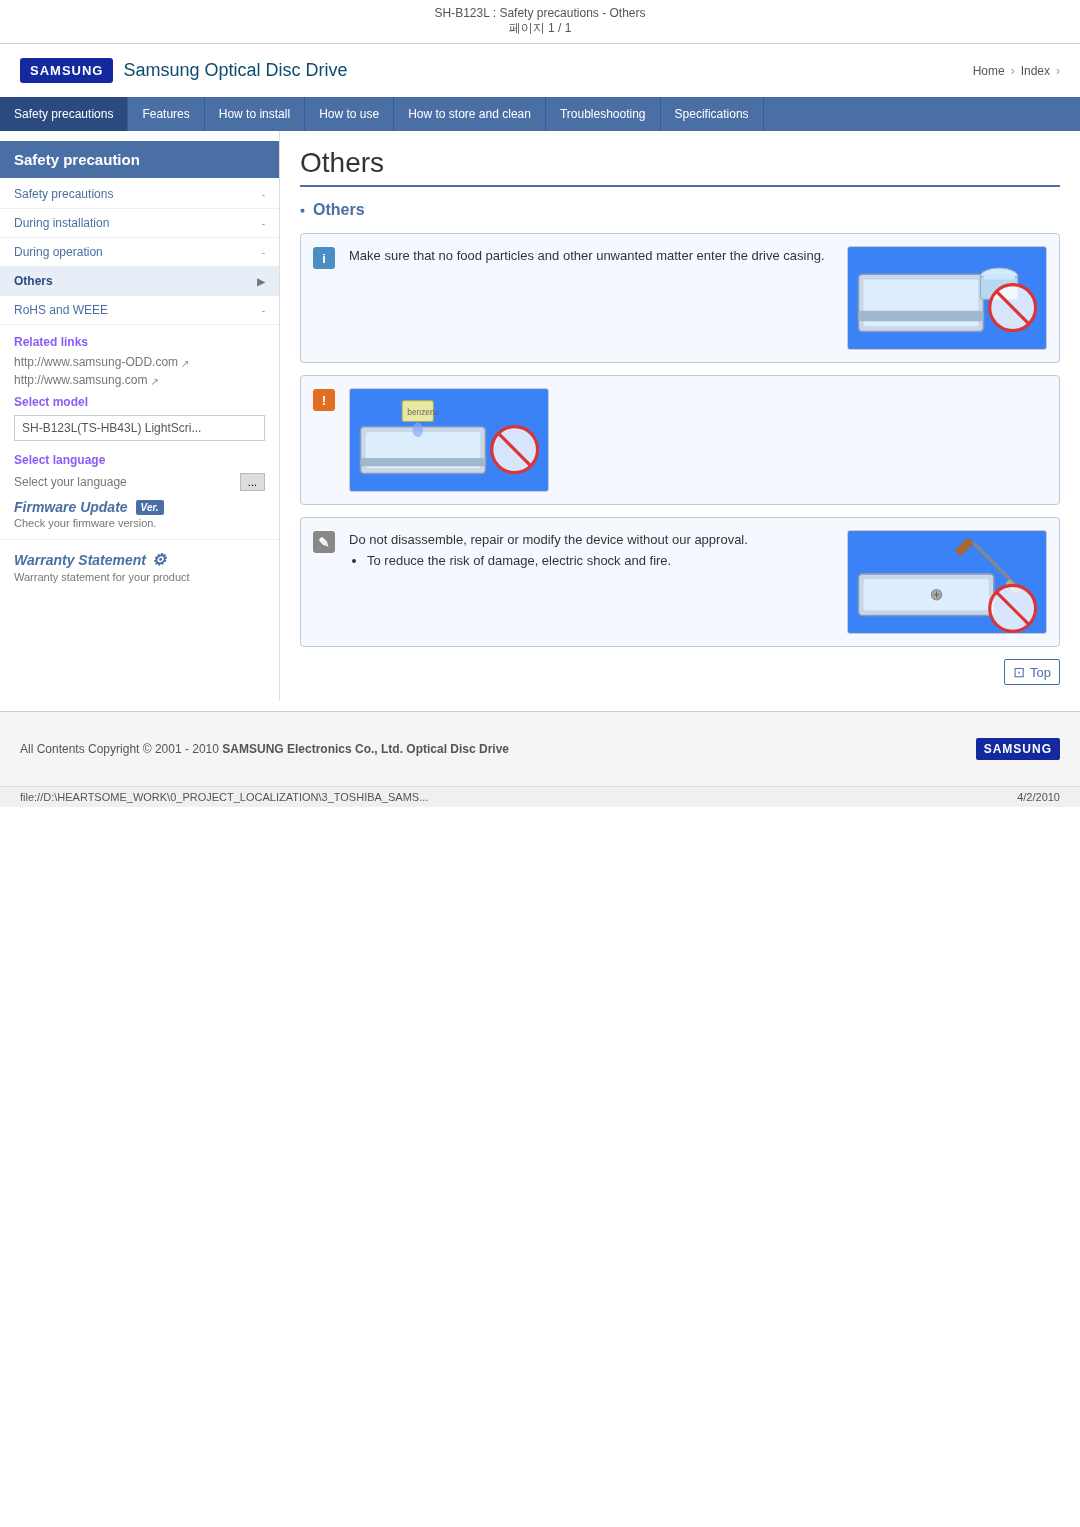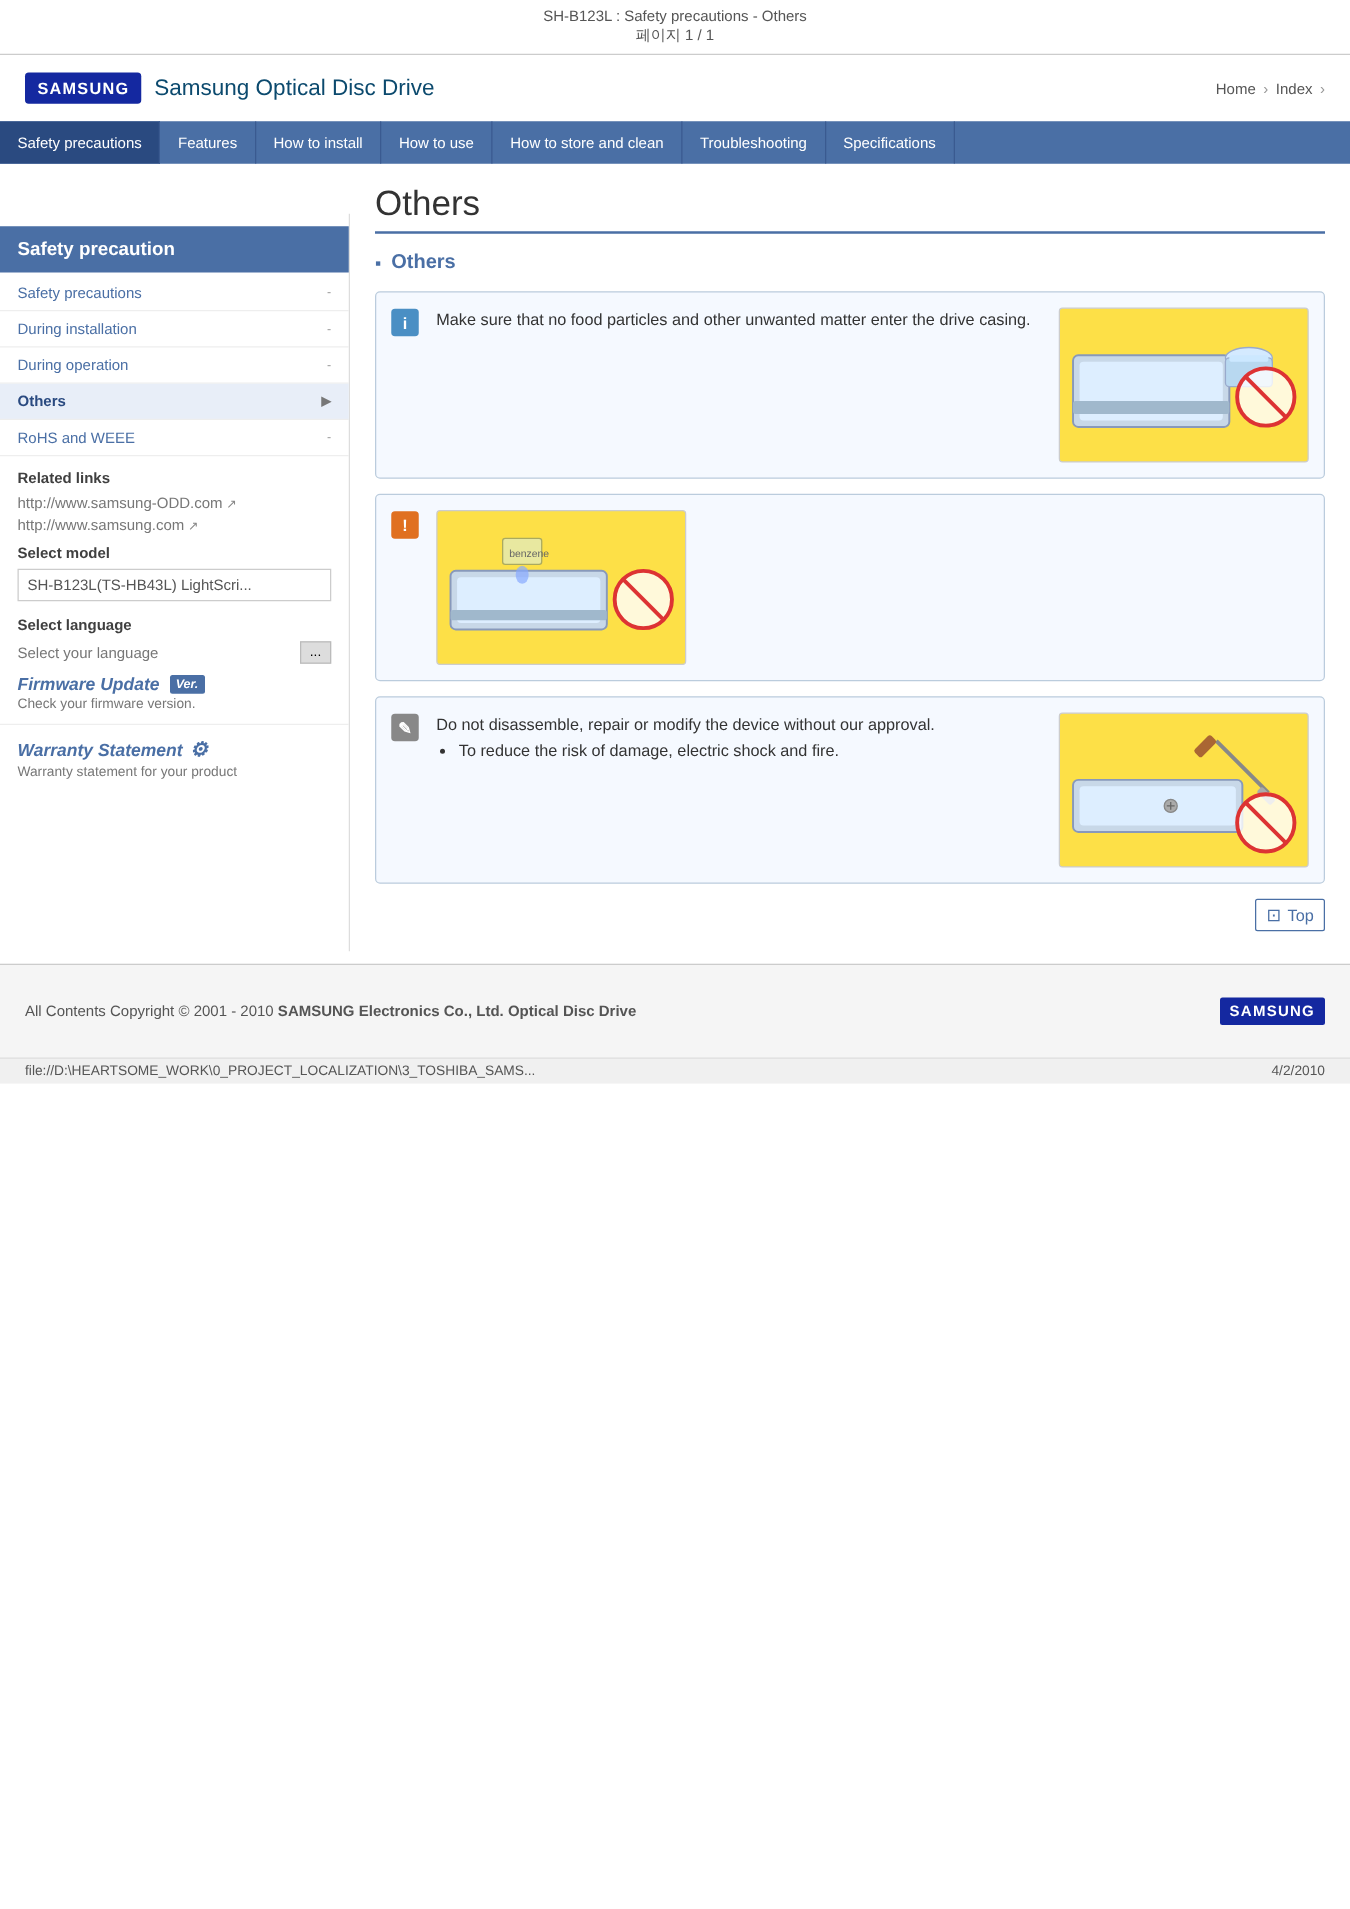--- a/index.html
+++ b/index.html
@@ -33,34 +33,34 @@
     .nav-tab {
       padding: 10px 14px; color: #fff; font-size: 12px; cursor: pointer;
       border-right: 1px solid #3a5a90; white-space: nowrap;
     }
     .nav-tab.active { background: #2a4a80; }
 
     
     .main-layout { display: flex; gap: 0; padding: 0; }
 
     
-    .sidebar { width: 280px; min-width: 280px; padding: 10px 0; border-right: 1px solid #ddd; margin-top: 40px; }
+    .sidebar { width: 280px; min-width: 280px; padding: 10px 0; border-right: 1px solid #ddd; }
     .sidebar-section-title {
       background: #4a6fa5; color: #fff; padding: 10px 14px; font-size: 15px; font-weight: bold; margin-bottom: 2px;
     }
     .sidebar-item {
       padding: 7px 14px; font-size: 12px; color: #4a6fa5; cursor: pointer;
       border-bottom: 1px solid #eee; display: flex; justify-content: space-between; align-items: center;
     }
     .sidebar-item.active { background: #e8eef8; font-weight: bold; color: #2a4a80; }
     .sidebar-item .arrow { color: #777; font-size: 10px; }
     .sidebar-item .dash { color: #999; font-size: 10px; }
 
     .sidebar-block { margin-top: 10px; padding: 0 14px; }
-    .sidebar-block-title { font-weight: bold; font-size: 12px; color: #404040; margin-bottom: 6px; margin-top: 8px; }
+    .sidebar-block-title { font-weight: bold; font-size: 12px; color: #8b5cf6; margin-bottom: 6px; margin-top: 8px; }
     .sidebar-link { font-size: 12px; color: #777; margin-bottom: 4px; display: flex; align-items: flex-end; gap: 3px; }
     .sidebar-link .ext-icon { font-size: 10px; color: #888; }
 
     .sidebar-model-input {
       width: 100%; border: 1px solid #ccc; padding: 5px 7px; font-size: 12px; color: #555; margin-bottom: 4px;
     }
     .sidebar-lang-select {
       display: flex; align-items: center; gap: 6px; margin-bottom: 8px;
     }
     .sidebar-lang-select span { font-size: 12px; color: #777; flex: 1; }
@@ -90,21 +90,21 @@
     .content-subtitle { font-size: 16px; color: #4a6fa5; font-weight: bold; margin-bottom: 14px; display: flex; align-items: center; gap: 8px; }
     .content-subtitle-icon { color: #4a6fa5; font-size: 14px; }
 
     .info-card {
       display: flex; align-items: flex-start; border: 1px solid #bcd; border-radius: 4px;
       margin-bottom: 12px; padding: 12px; gap: 14px; background: #f5f9ff;
     }
     .info-card-text { flex: 1; font-size: 13px; color: #333; line-height: 1.6; }
     .info-card-text ul { margin-left: 18px; }
     .info-card-image {
-      width: 200px; min-width: 200px; height: 124px; background: #fde047;
+      width: 200px; min-width: 200px; height: 104px; background: #3b82f6;
       display: flex; align-items: center; justify-content: center; border: 1px solid #ccc; border-radius: 3px;
       overflow: hidden;
     }
     .info-icon {
       width: 22px; height: 22px; border-radius: 3px; display: flex; align-items: center; justify-content: center;
       font-size: 13px; font-weight: bold; flex-shrink: 0; margin-top: 1px;
     }
     .info-icon.blue { background: #4a8fc4; color: #fff; }
     .info-icon.orange { background: #e07020; color: #fff; }
     .info-icon.gray { background: #888; color: #fff; }

